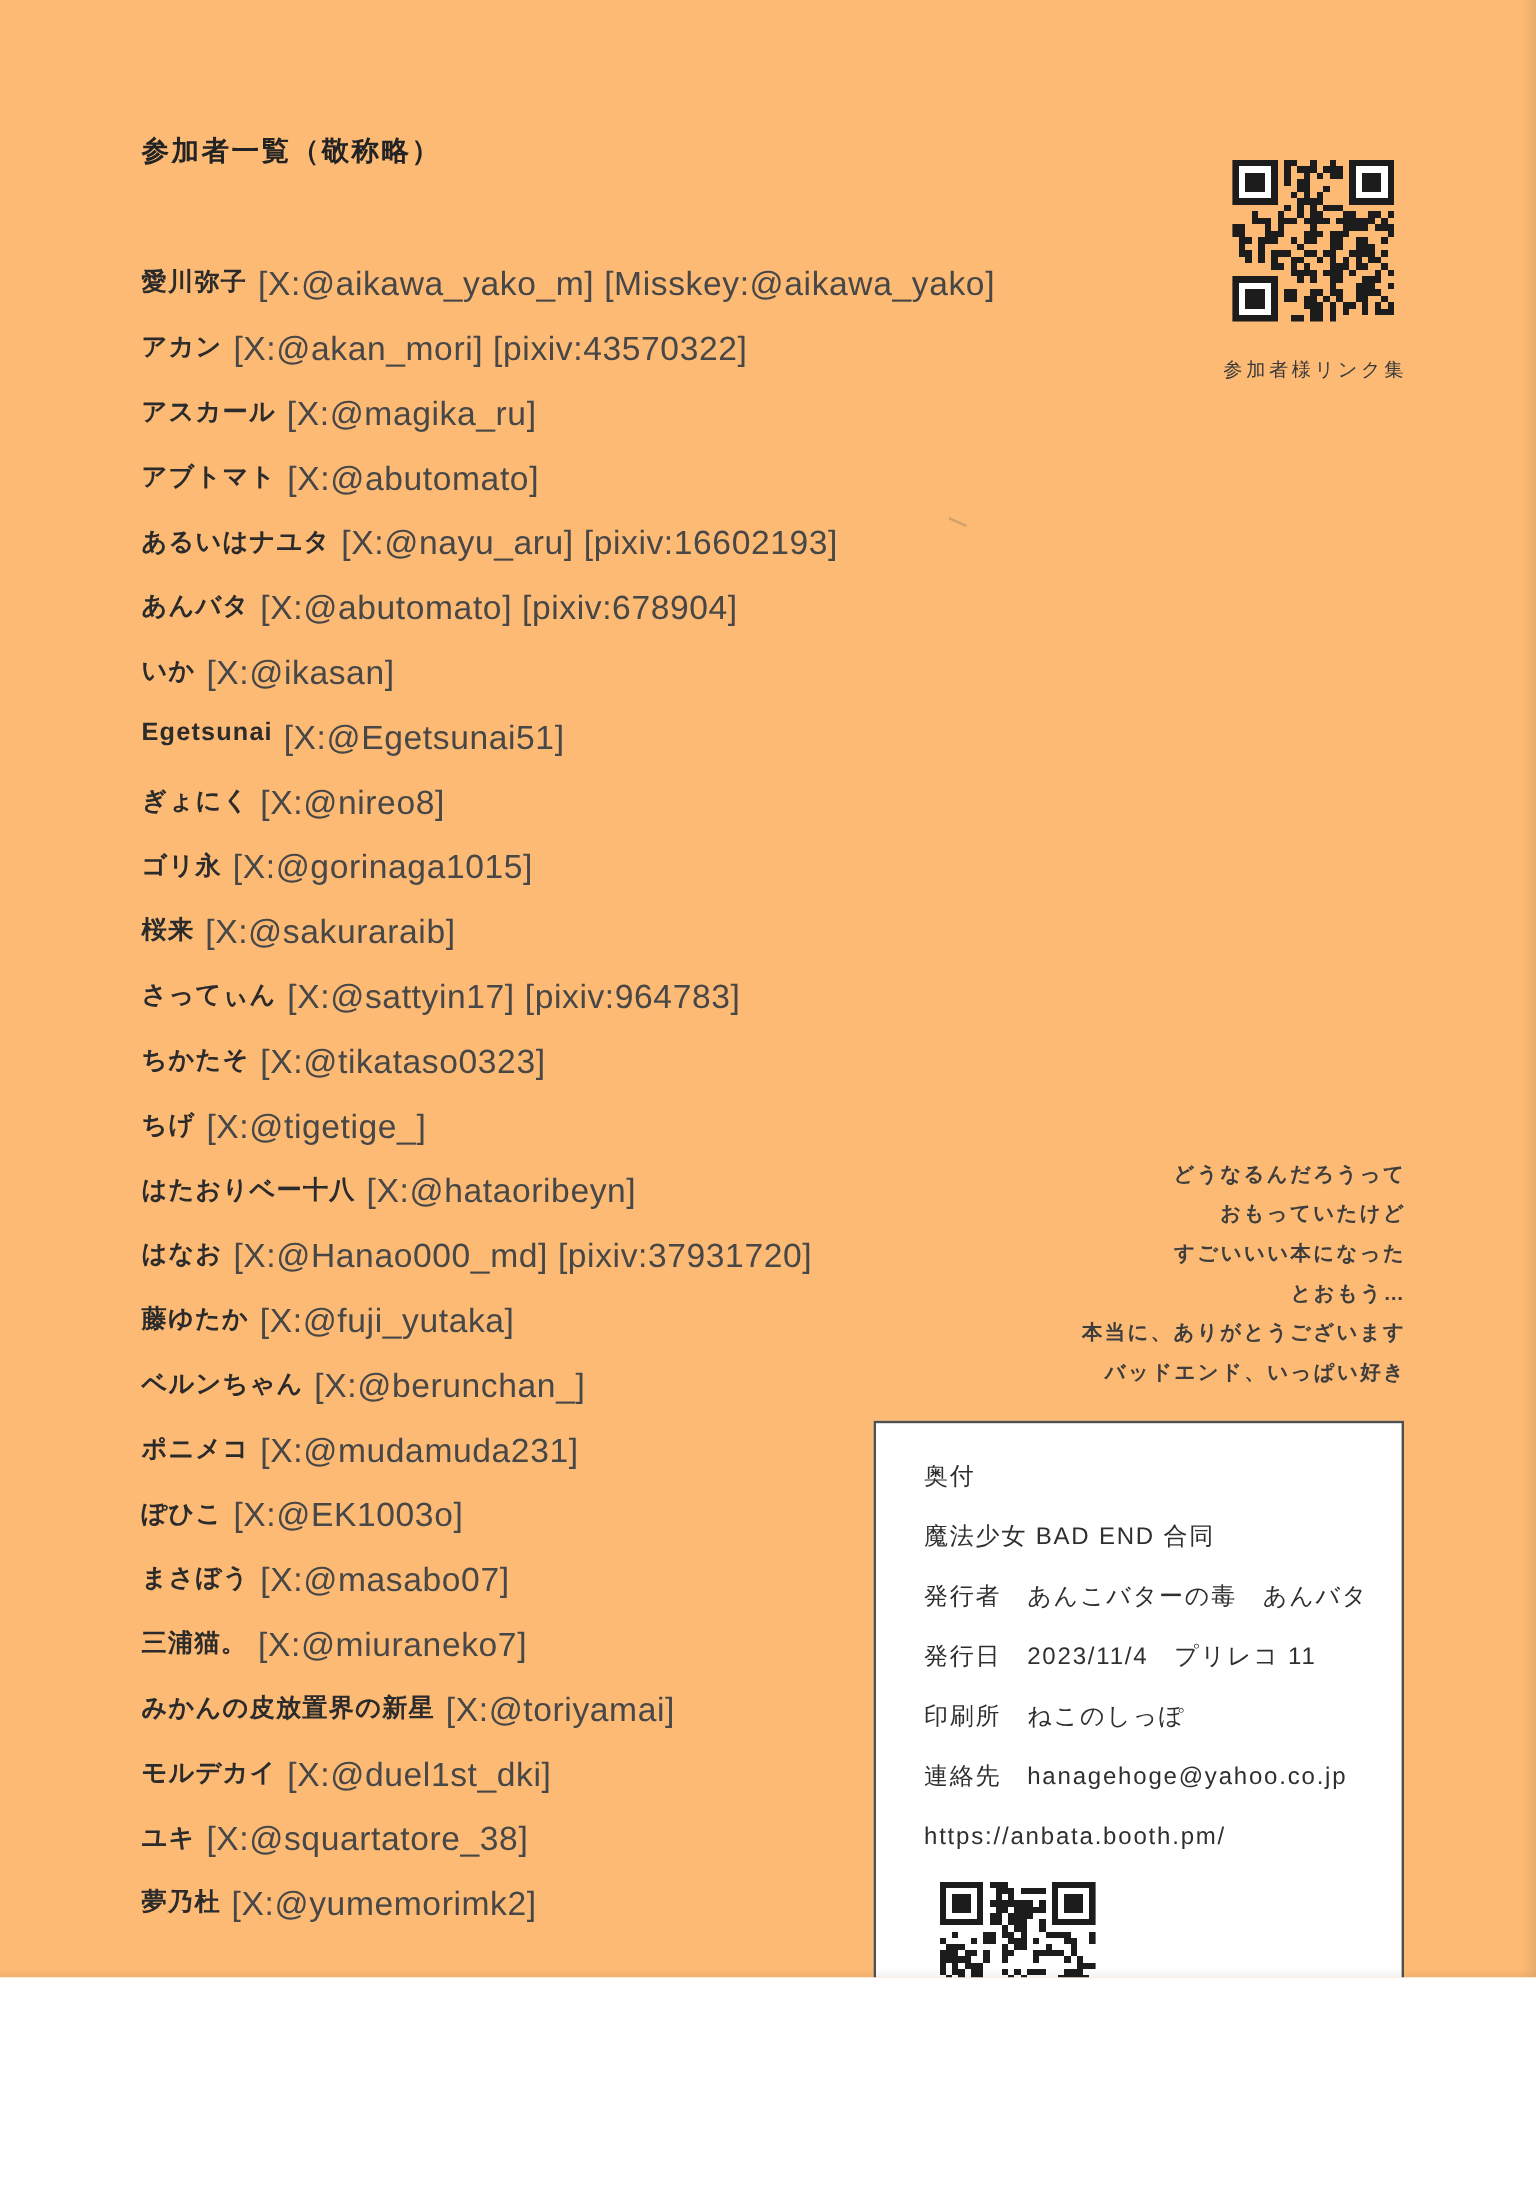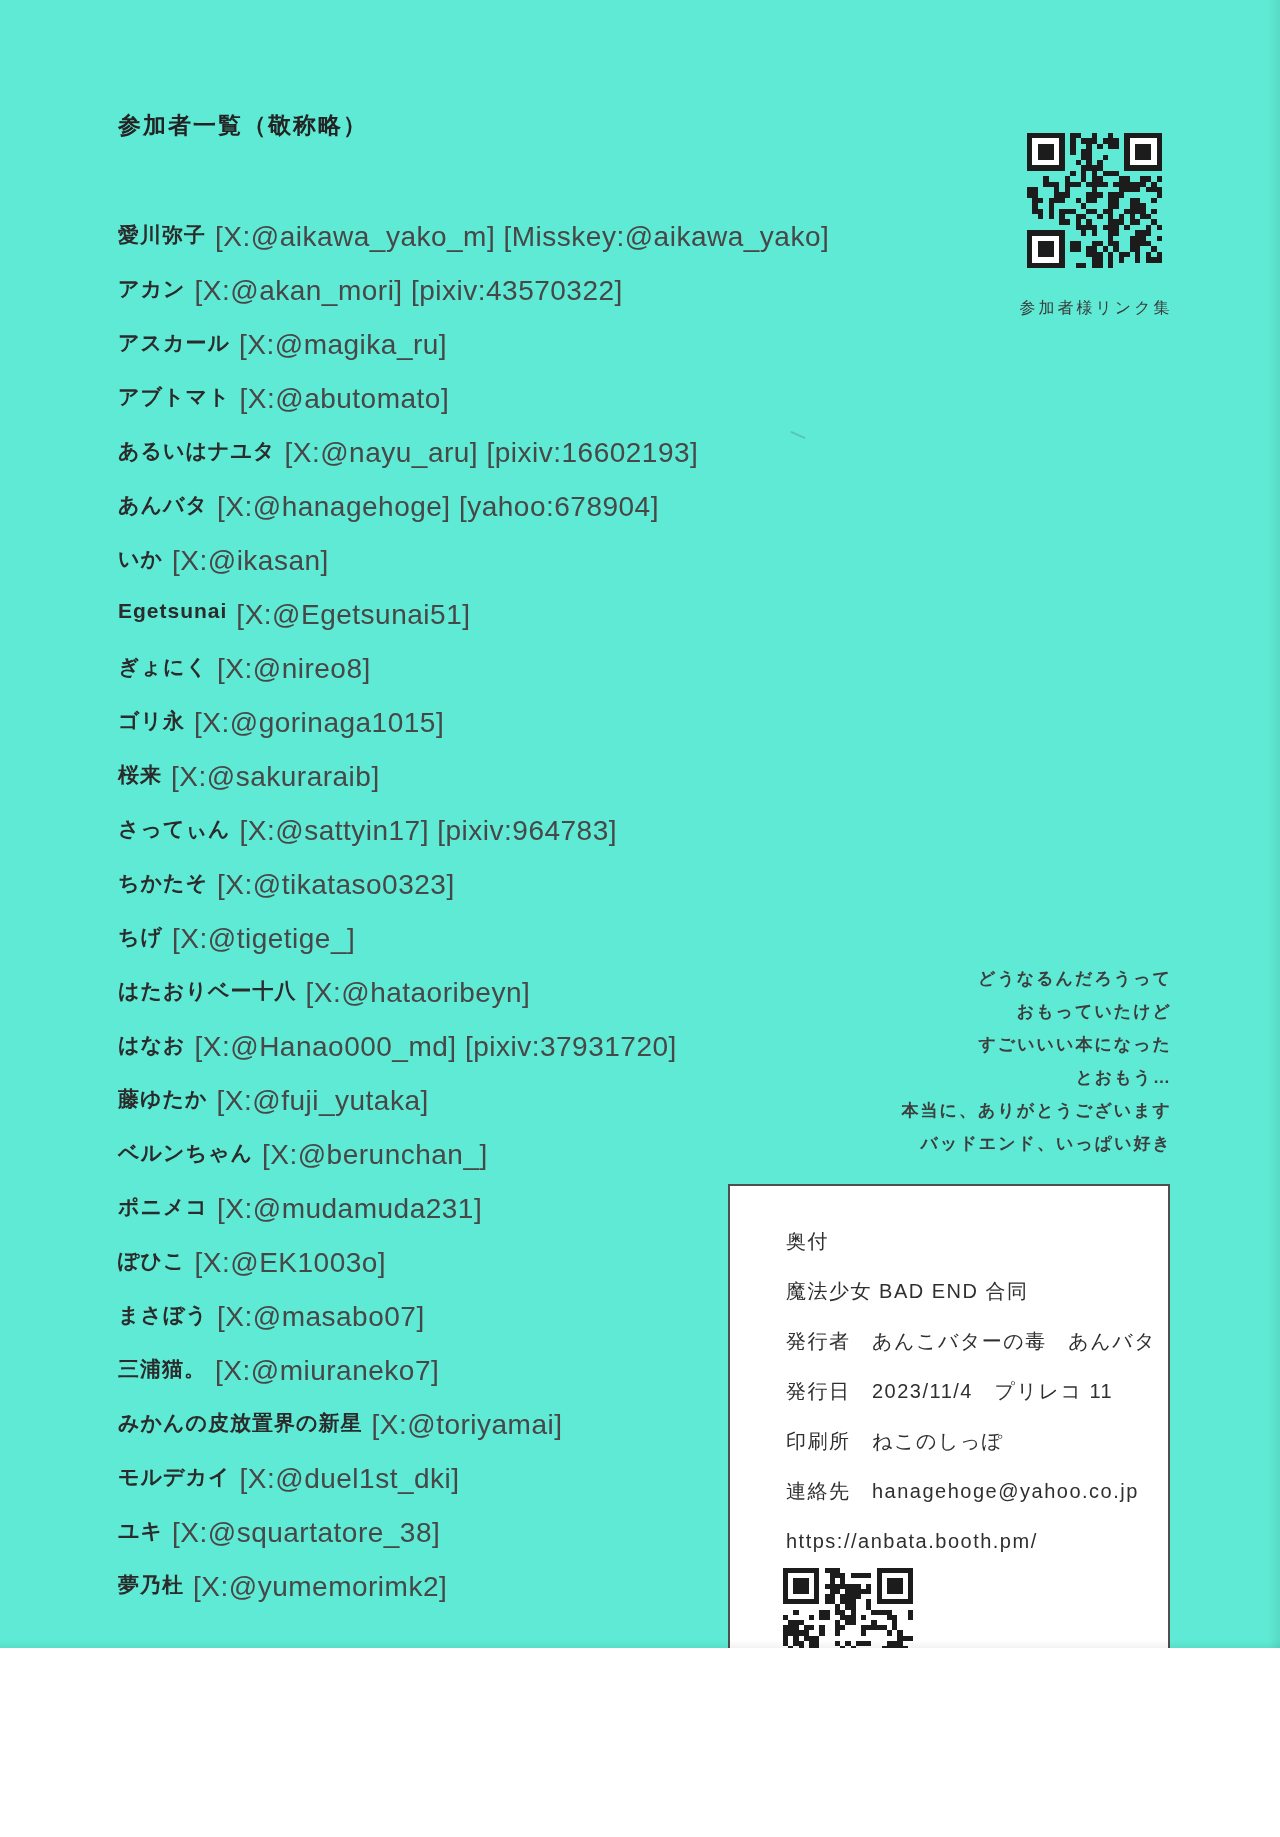--- a/index.html
+++ b/index.html
@@ -1,17 +1,17 @@
 <!DOCTYPE html>
 <html><head>
 <meta charset="utf-8">
 <style>
   html,body{margin:0;padding:0;background:#ffffff;}
   .page{
-    position:relative;width:1280px;height:1648px;background:#5eead4;overflow:hidden;
+    position:relative;width:1280px;height:1648px;background:#fdba74;overflow:hidden;
     font-family:"Liberation Sans","DejaVu Sans",sans-serif;color:#2e2e2e;
   }
   .title{
     position:absolute;left:118px;top:110px;margin:0;
     font-size:23px;font-weight:700;letter-spacing:2px;color:#232323;white-space:nowrap;
   }
   .qr{position:absolute;}
   .qr-top{left:1027px;top:133px;width:135px;height:135px;}
   .qr-caption{
     position:absolute;left:1096px;top:298px;transform:translateX(-50%);
@@ -24,21 +24,21 @@
   .phandles{font-size:28px;color:#474747;letter-spacing:.5px;margin-left:9px;}
   .note{position:absolute;right:108px;top:962px;text-align:right;}
   .note div{
     height:33px;line-height:33px;font-size:17px;font-weight:600;
     letter-spacing:2px;color:#3d3d3d;white-space:nowrap;
   }
   .colophon{
     position:absolute;left:728px;top:1184px;width:442px;height:540px;
     border:2px solid #4f4f4f;box-sizing:border-box;background:#fff;
   }
-  .colophon-lines{position:absolute;left:40px;top:30px;margin-left:16px;}
+  .colophon-lines{position:absolute;left:40px;top:20px;}
   .colophon-lines div{
     height:50px;line-height:50px;font-size:20px;letter-spacing:1.5px;
     color:#2f2f2f;white-space:nowrap;
   }
   .qr-bottom{left:53px;top:382px;width:130px;height:130px;}
   .edge-right{position:absolute;right:0;top:0;width:12px;height:100%;
     background:linear-gradient(to right,rgba(0,0,0,0),rgba(0,0,0,0.07));}
   .edge-bottom{position:absolute;left:0;bottom:0;width:100%;height:8px;
     background:linear-gradient(to bottom,rgba(0,0,0,0),rgba(0,0,0,0.05));}
   .artifact-mark{position:absolute;left:790px;top:434px;width:16px;height:2px;
@@ -286,21 +286,21 @@
       <li>
         <span class="pname">アブトマト</span>
         <span class="phandles">[X:@abutomato]</span>
       </li>
       <li>
         <span class="pname">あるいはナユタ</span>
         <span class="phandles">[X:@nayu_aru] [pixiv:16602193]</span>
       </li>
       <li>
         <span class="pname">あんバタ</span>
-        <span class="phandles">[X:@hanagehoge] [yahoo:678904]</span>
+        <span class="phandles">[X:@abutomato] [pixiv:678904]</span>
       </li>
       <li>
         <span class="pname">いか</span>
         <span class="phandles">[X:@ikasan]</span>
       </li>
       <li>
         <span class="pname">Egetsunai</span>
         <span class="phandles">[X:@Egetsunai51]</span>
       </li>
       <li>

